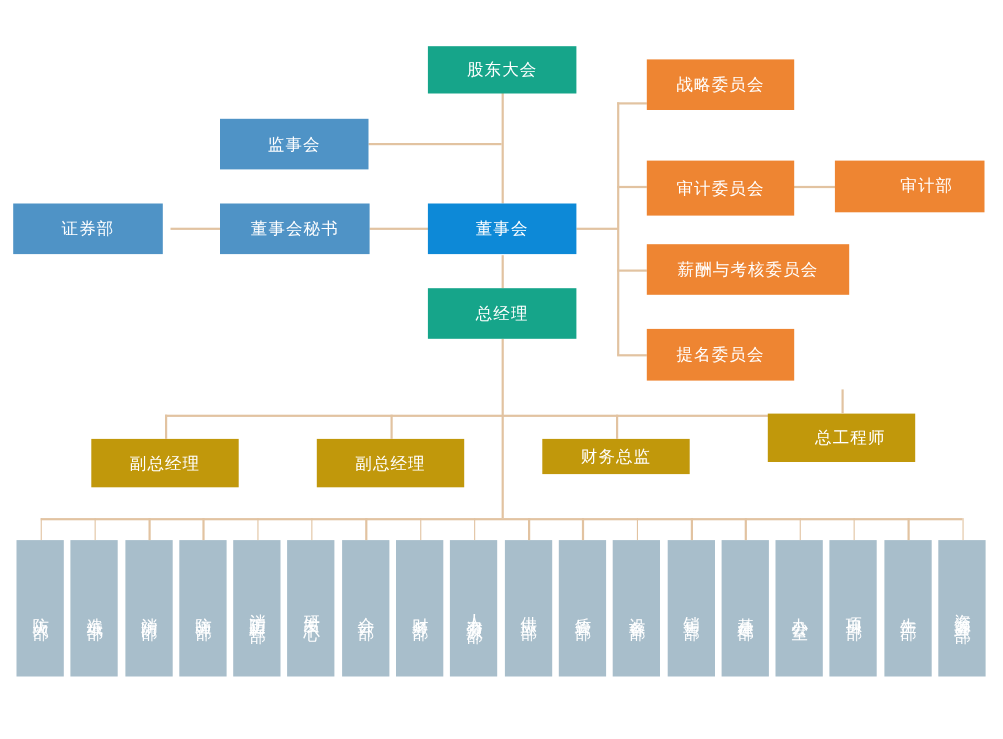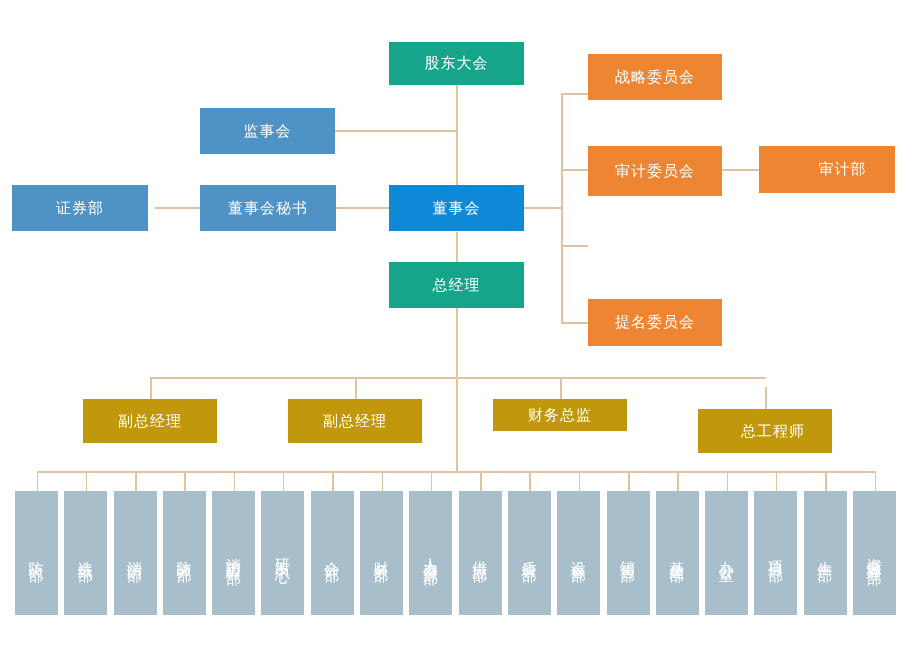--- a/index.html
+++ b/index.html
@@ -80,26 +80,27 @@
   <div class="node teal" style="left:389px;top:42px;width:135px;height:43px;">股东大会</div>
   <div class="node blue" style="left:200px;top:108px;width:135px;height:46px;">监事会</div>
   <div class="node blue" style="left:12px;top:185px;width:136px;height:46px;">证券部</div>
   <div class="node blue" style="left:200px;top:185px;width:136px;height:46px;">董事会秘书</div>
   <div class="node azure" style="left:389px;top:185px;width:135px;height:46px;">董事会</div>
   <div class="node teal" style="left:389px;top:262px;width:135px;height:46px;">总经理</div>
 
   <div class="node orange" style="left:588px;top:54px;width:134px;height:46px;">战略委员会</div>
   <div class="node orange" style="left:588px;top:146px;width:134px;height:50px;">审计委员会</div>
   <div class="node orange" style="left:759px;top:146px;width:136px;height:47px;padding-left:31px;">审计部</div>
+  <div class="node orange" style="left:588px;top:222px;width:184px;height:46px;">薪酬与考核委员会</div>
   <div class="node orange" style="left:588px;top:299px;width:134px;height:47px;">提名委员会</div>
 
   <div class="node gold stub" style="left:83px;top:399px;width:134px;height:44px;">副总经理</div>
   <div class="node gold stub" style="left:288px;top:399px;width:134px;height:44px;">副总经理</div>
   <div class="node gold stub" style="left:493px;top:399px;width:134px;height:32px;">财务总监</div>
-  <div class="node gold stub" style="left:698px;top:409px;width:134px;height:44px;padding-left:16px;">总工程师</div>
+  <div class="node gold stub" style="left:698px;top:376px;width:134px;height:44px;padding-left:16px;">总工程师</div>
 
   <div id="bottom-row">
     <div class="dept-cell">
         <div class="dept-box">
           <span class="vtext">防火部</span>
         </div>
       </div>
     <div class="dept-cell">
         <div class="dept-box">
           <span class="vtext">造纸部</span>

